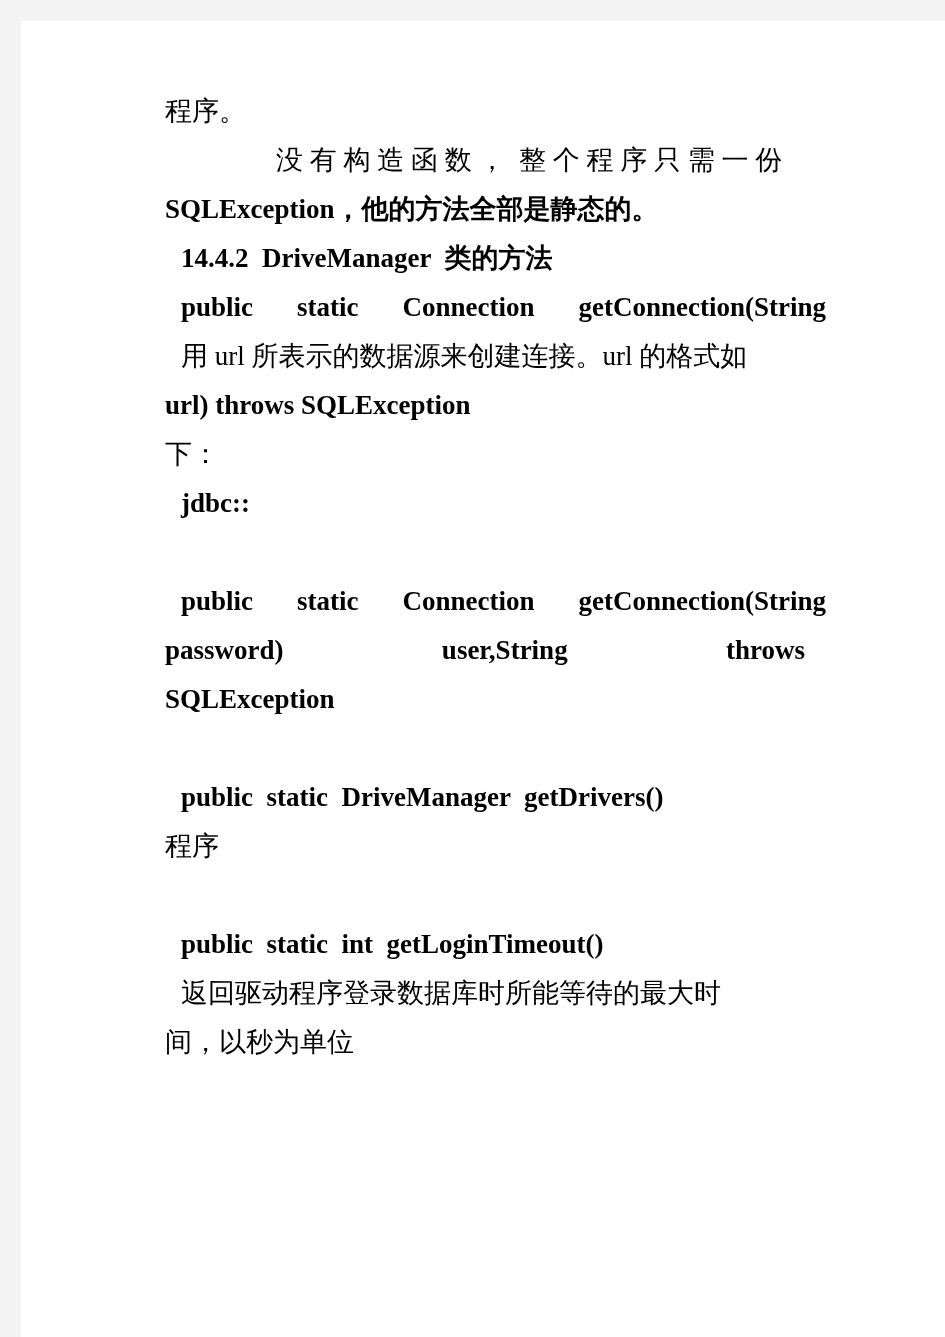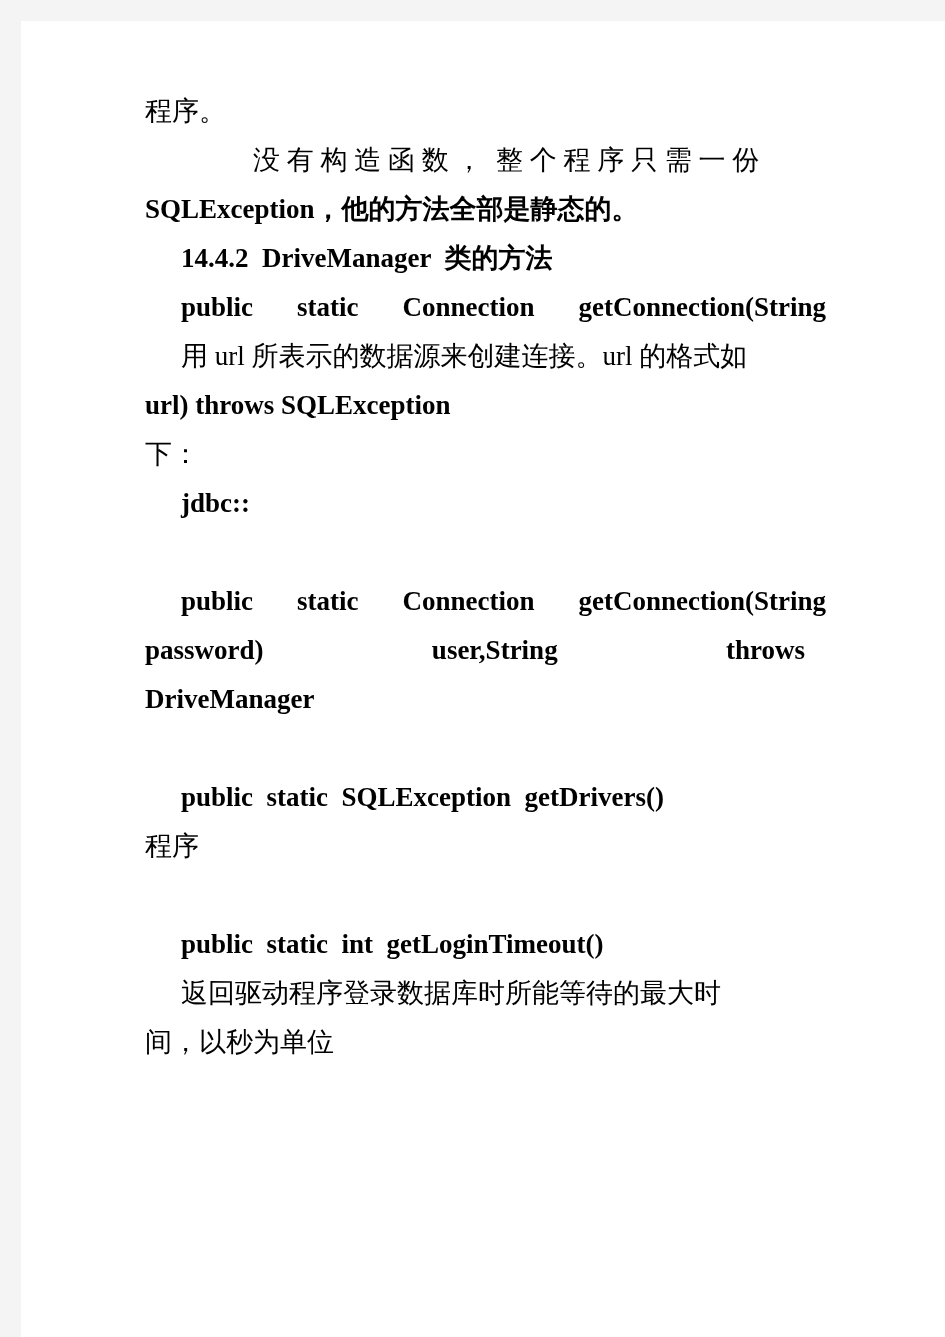--- a/index.html
+++ b/index.html
@@ -53,30 +53,30 @@
     line-height: 49px;
     font-weight: bold;
     color: #000;
     gap: 44px;
   }
   .just > span {
     white-space: pre;
   }
 
   
-  .ind-0  { padding-left: 0; }
+  .ind-0  { padding-left: 0; margin-left: 20px; }
   .ind-2  { padding-left: 36px; }
   .ind-5  { padding-left: 108px; }
 
   .blank {
     height: 49px;
   }
 
   
-  .cjk-run { font-weight: normal; }
+  .cjk-run { font-weight: normal; text-align: center; }
 </style>
 </head>
 <body style="background: rgb(244, 244, 244);">
 
 <div id="page" style="background: rgb(255, 255, 255); color: rgb(0, 0, 0);">
   <div id="content">
 
     <div class="line ind-0">程序。</div>
 
 
@@ -104,25 +104,25 @@
       <span>public</span>
       <span>static</span>
       <span>Connection</span>
       <span>getConnection(String</span>
     </div>
     <div class="just ind-0">
       <span>password)</span>
       <span>user,String</span>
       <span>throws</span>
     </div>
-    <div class="line ind-0 b">DriveManager</div>
+    <div class="line ind-0 b">SQLException</div>
 
     <div class="blank"></div>
 
-    <div class="line ind-2 b">public  static  SQLException  getDrivers()</div>
+    <div class="line ind-2 b">public  static  DriveManager  getDrivers()</div>
     <div class="line ind-0">程序</div>
 
     <div class="blank"></div>
 
     <div class="line ind-2 b">public  static  int  getLoginTimeout()</div>
     <div class="line ind-2">返回驱动程序登录数据库时所能等待的最大时</div>
     <div class="line ind-0">间，以秒为单位</div>
 
   </div>
 </div>

